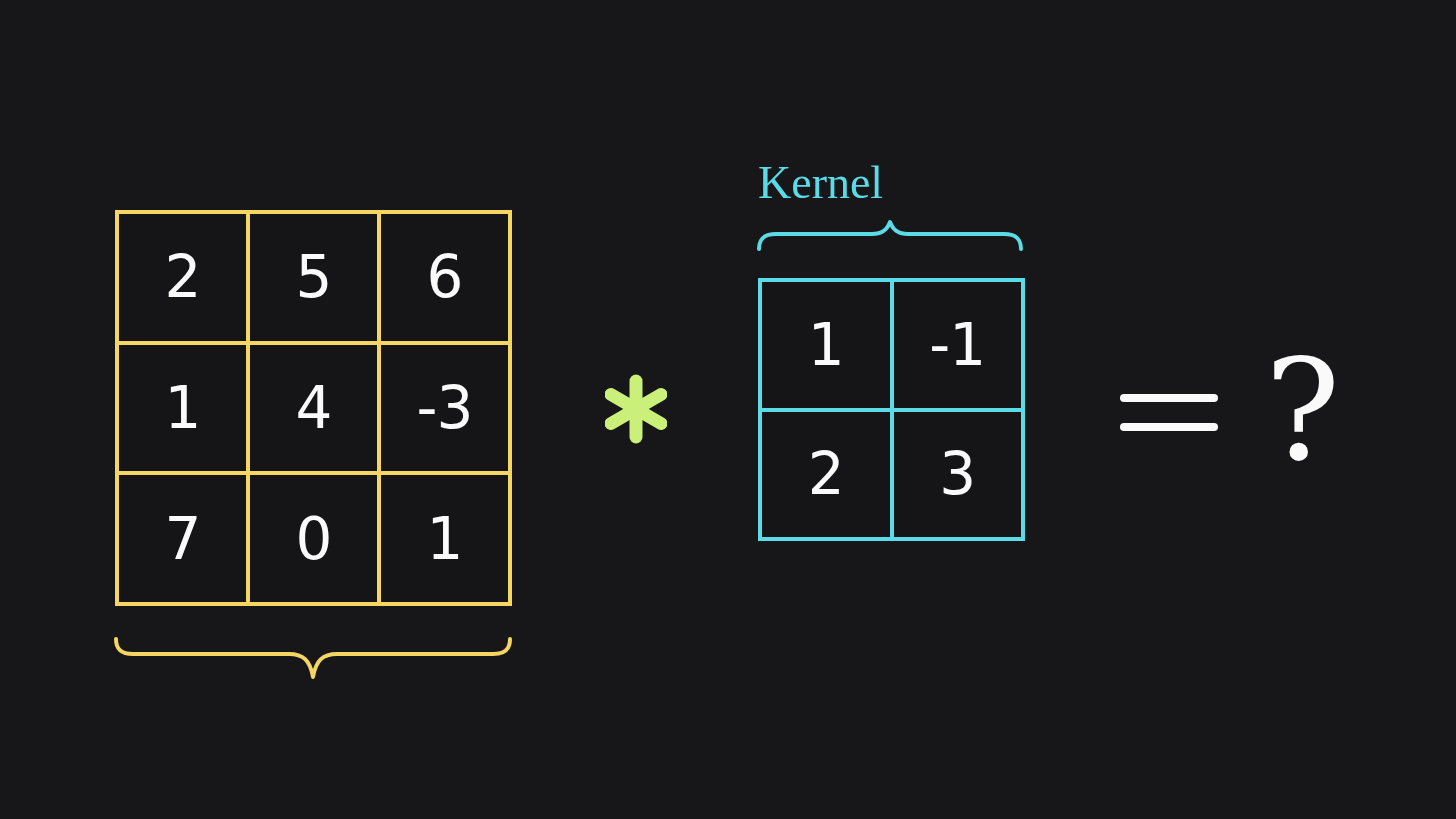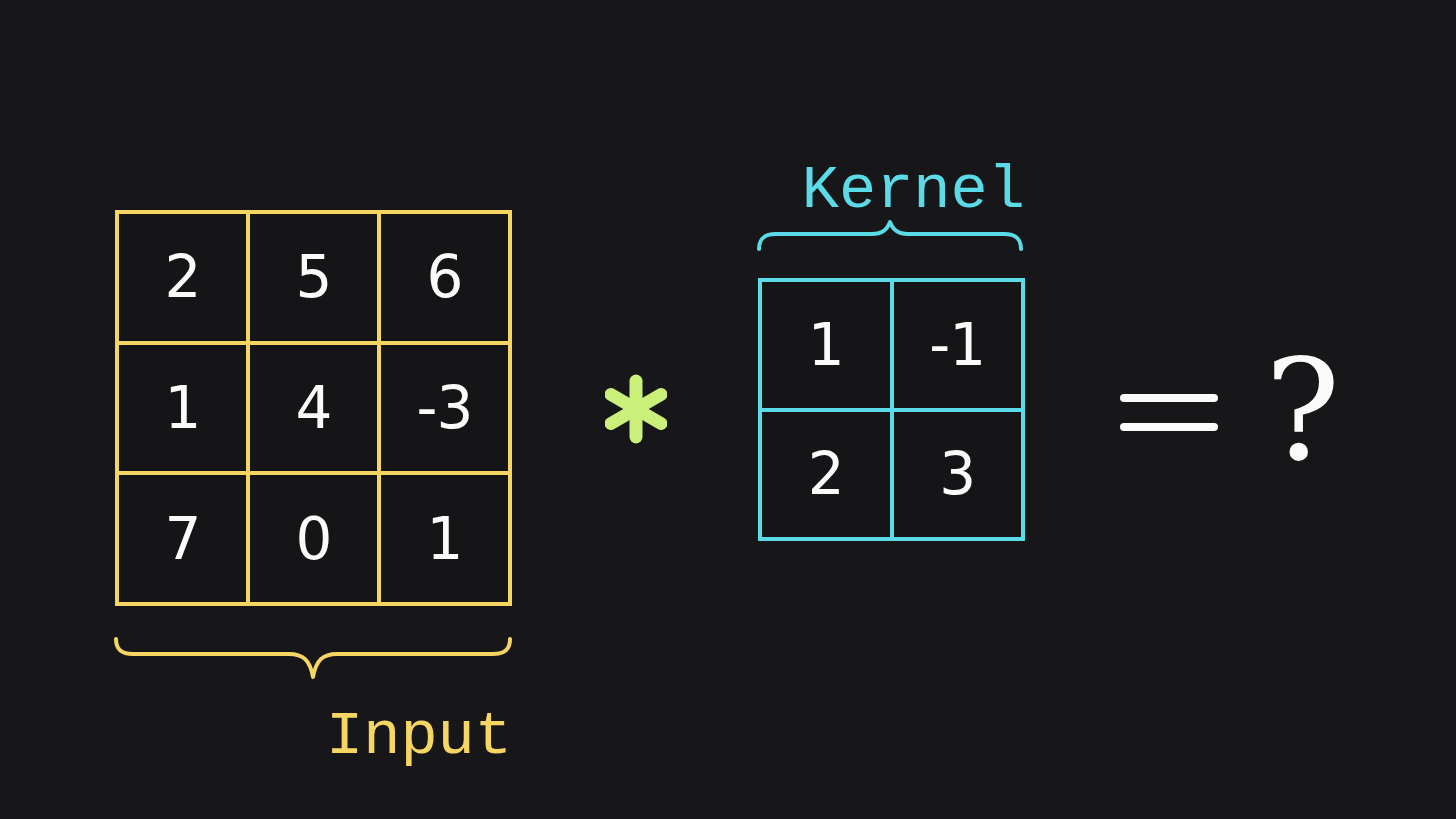--- a/index.html
+++ b/index.html
@@ -41,24 +41,24 @@
   .cell {
     background: var(--cell-fill);
     display: flex; align-items: center; justify-content: center;
     color: var(--value-color);
     font-size: 58px;
     letter-spacing: -1px;
   }
 
   .diagram-label {
     position: absolute;
-    font-family: Liberation Mono, monospace;
-    font-size: 62px;
+    font-family: Liberation Serif, serif;
+    font-size: 46px;
     line-height: 1;
-    text-align: right;
+    text-align: left;
   }
   .label-kernel { left: 758px; top: 160px; width: 267px; color: var(--kernel-accent); }
   .label-input  { left: 115px; top: 706px; width: 397px; color: var(--input-accent); }
 
   .brace { position: absolute; }
   .brace path { fill: none; stroke-width: 4; stroke-linecap: round; stroke-linejoin: round; }
   .brace.kernel-brace { left: 756px; top: 219px; }
   .brace.kernel-brace path { stroke: var(--kernel-accent); }
   .brace.input-brace { left: 113px; top: 633px; }
   .brace.input-brace path { stroke: var(--input-accent); }
@@ -94,21 +94,20 @@
     <div class="cell">4</div>
     <div class="cell">-3</div>
     <div class="cell">7</div>
     <div class="cell">0</div>
     <div class="cell">1</div>
   </div>
 
   <svg class="brace input-brace" width="400" height="48" viewBox="0 0 400 48">
     <path d="M3,6 C3,16 8,21 20,21 L176,21 C190,21 197,27 200,44 C203,27 210,21 224,21 L380,21 C392,21 397,16 397,6"></path>
   </svg>
-  <div class="diagram-label label-input">Input</div>
 
   <svg class="operator" width="62" height="70" viewBox="0 0 62 70">
     <line x1="31" y1="7" x2="31" y2="63"></line>
     <line x1="6" y1="20.5" x2="56" y2="49.5"></line>
     <line x1="6" y1="49.5" x2="56" y2="20.5"></line>
   </svg>
 
   <div class="diagram-label label-kernel">Kernel</div>
   <svg class="brace kernel-brace" width="268" height="36" viewBox="0 0 268 36">
     <path d="M3,30 C3,20 8,15 20,15 L116,15 C126,15 131,11 134,3 C137,11 142,15 152,15 L248,15 C260,15 265,20 265,30"></path>

